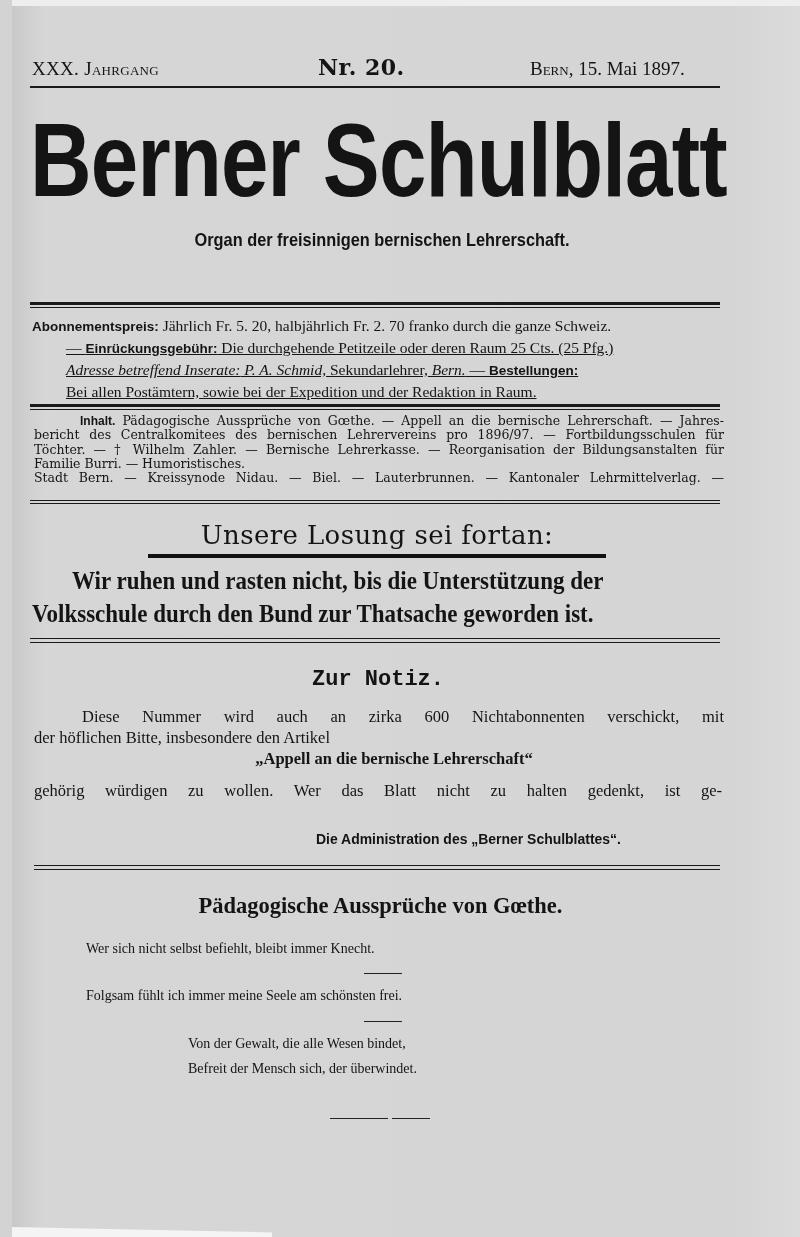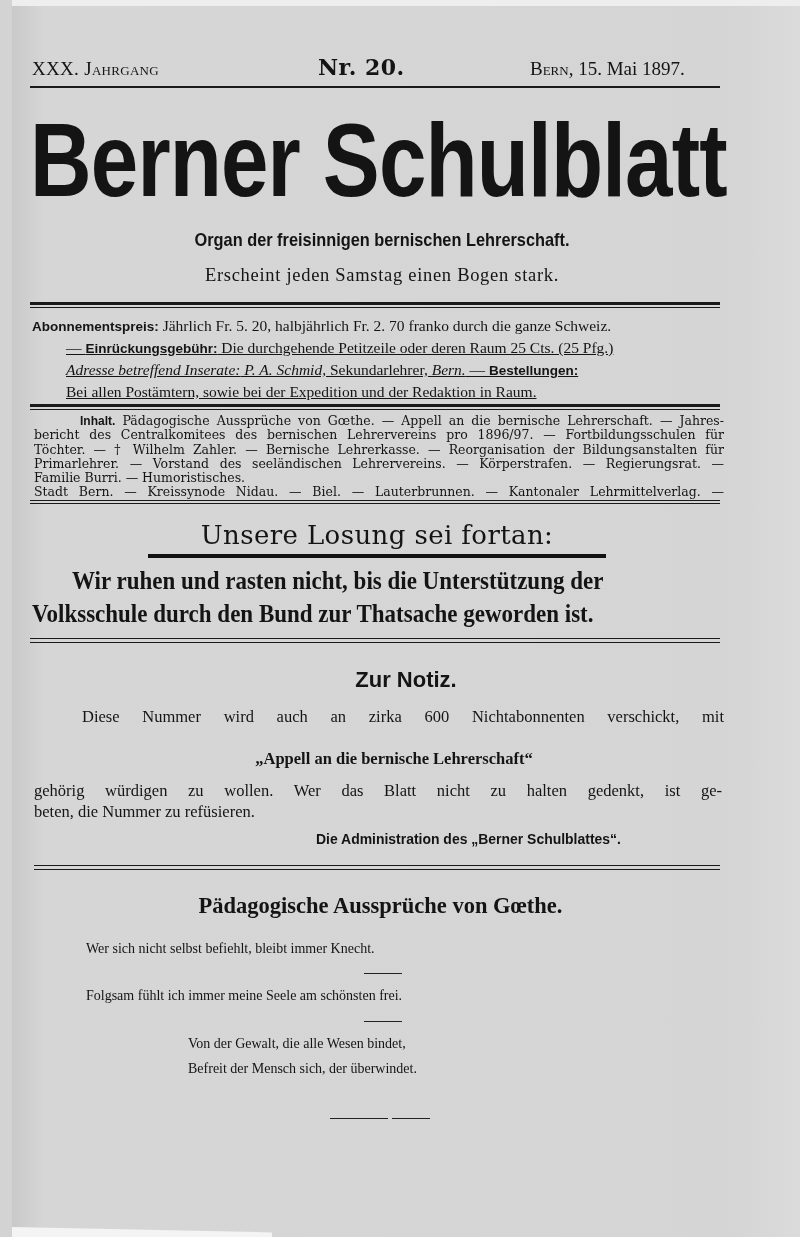--- a/index.html
+++ b/index.html
@@ -62,21 +62,21 @@
     .motto-h { left: 0; width: 730px; top: 520px; font-size: 26px; font-family: "DejaVu Serif", serif; letter-spacing: 0.4px; }
     .motto-bar { left: 136px; top: 554px; width: 458px; height: 4px; background: #111; }
     .motto-1, .motto-2 {
       font-family: "Liberation Serif", serif; font-weight: bold; font-size: 25px;
       white-space: nowrap; transform: scaleX(0.92); transform-origin: left top;
     }
     .motto-1 { left: 60px; top: 567px; }
     .motto-2 { left: 20px; top: 600px; }
 
     
-    .notiz-h { left: 0; width: 732px; top: 667px; font-size: 22px; font-weight: bold; font-family: Liberation Sans, sans-serif; margin-left: 28px; }
+    .notiz-h { left: 0; width: 732px; top: 667px; font-size: 22px; font-weight: bold; font-family: Liberation Mono, monospace; }
     .notiz { left: 22px; top: 707px; width: 690px; font-size: 16.5px; line-height: 20.6px; text-align: justify; }
     .notiz .l { display: block; white-space: nowrap; text-align-last: justify; }
     .notiz .ind { padding-left: 48px; }
     .notiz .left { text-align-last: left; }
     .appell { left: 0; width: 710px; top: 749px; font-size: 16.5px; font-weight: bold; padding-left: 27px; }
     .notiz2 { left: 22px; top: 780px; width: 688px; font-size: 16.5px; line-height: 21px; }
     .notiz2 .l { display:block; white-space: nowrap; text-align: justify; text-align-last: justify; }
     .notiz2 .left { text-align-last: left; }
     .admin { left: 304px; top: 830px; font-family: "Liberation Sans", sans-serif; font-weight: bold; font-size: 15.5px; white-space: nowrap; transform: scaleX(0.9); transform-origin: left top; }
 
@@ -98,21 +98,20 @@
   <div class="abs hdr-left">
     <span>XXX.</span>
     <span class="sc">Jahrgang</span>
   </div>
   <div class="abs hdr-mid">Nr. 20.</div>
   <div class="abs hdr-right"><span class="sc">Bern</span><span>, 15. Mai 1897.</span></div>
   <div class="rule" style="left:18px; top:86px; width:690px; height:1.5px;"></div>
 
   <div class="abs masthead">Berner Schulblatt</div>
   <div class="abs center subtitle1">Organ der freisinnigen bernischen Lehrerschaft.</div>
-  <div class="abs center subtitle2">Erscheint jeden Samstag einen Bogen stark.</div>
 
   <div class="rule" style="left:18px; top:302px; width:690px; height:3px;"></div>
   <div class="rule" style="left:18px; top:307px; width:690px; height:1px;"></div>
 
   <div class="abs sub">
     <div class="line">
       <span class="b">Abonnementspreis:</span><span> Jährlich Fr. 5. 20, halbjährlich Fr. 2. 70 franko durch die ganze Schweiz.</span>
     </div>
     <div class="line ind">
       <span>— </span><span class="b">Einrückungsgebühr:</span><span> Die durchgehende Petitzeile oder deren Raum 25 Cts. (25 Pfg.)</span>
@@ -123,44 +122,43 @@
     <div class="line ind">Bei allen Postämtern, sowie bei der Expedition und der Redaktion in Raum.</div>
   </div>
 
   <div class="rule" style="left:18px; top:404px; width:690px; height:3px;"></div>
   <div class="rule" style="left:18px; top:409px; width:690px; height:1px;"></div>
 
   <div class="abs inhalt">
     <span class="ln"><span class="lbl">Inhalt.</span><span> Pädagogische Aussprüche von Gœthe. — Appell an die bernische Lehrerschaft. — Jahres-</span></span>
     <span class="ln">bericht des Centralkomitees des bernischen Lehrervereins pro 1896/97. — Fortbildungsschulen für</span>
     <span class="ln">Töchter. — † Wilhelm Zahler. — Bernische Lehrerkasse. — Reorganisation der Bildungsanstalten für</span>
-    <span class="ln">Primarlehrer. — Vorstand des seeländischen Lehrervereins. — Körperstrafen. — Regierungsrat. —</span>
     <span class="ln last">Familie Burri. — Humoristisches.</span>
     <span class="ln">Stadt Bern. — Kreissynode Nidau. — Biel. — Lauterbrunnen. — Kantonaler Lehrmittelverlag. —</span>
   </div>
 
   <div class="rule" style="left:18px; top:500px; width:690px; height:1px;"></div>
   <div class="rule" style="left:18px; top:503px; width:690px; height:1px;"></div>
 
   <div class="abs center motto-h">Unsere Losung sei fortan:</div>
   <div class="abs motto-bar"></div>
   <div class="abs motto-1">Wir ruhen und rasten nicht, bis die Unterstützung der</div>
   <div class="abs motto-2">Volksschule durch den Bund zur Thatsache geworden ist.</div>
 
   <div class="rule" style="left:18px; top:638px; width:690px; height:1px;"></div>
   <div class="rule" style="left:18px; top:642px; width:690px; height:1px;"></div>
 
   <div class="abs center notiz-h">Zur Notiz.</div>
   <div class="abs notiz">
     <span class="l ind">Diese Nummer wird auch an zirka 600 Nichtabonnenten verschickt, mit</span>
+    <span class="l left">der höflichen Bitte, insbesondere den Artikel</span>
   </div>
   <div class="abs center appell">„Appell an die bernische Lehrerschaft“</div>
   <div class="abs notiz2">
     <span class="l">gehörig würdigen zu wollen. Wer das Blatt nicht zu halten gedenkt, ist ge-</span>
-    <span class="l left">beten, die Nummer zu refüsieren.</span>
   </div>
   <div class="abs admin">Die Administration des „Berner Schulblattes“.</div>
 
   <div class="rule" style="left:22px; top:865px; width:686px; height:1px;"></div>
   <div class="rule" style="left:22px; top:869px; width:686px; height:1px;"></div>
 
   <div class="abs center goethe-h">Pädagogische Aussprüche von Gœthe.</div>
   <div class="abs quote q1">Wer sich nicht selbst befiehlt, bleibt immer Knecht.</div>
   <div class="short" style="left:352px; top:973px; width:38px;"></div>
   <div class="abs quote q2">Folgsam fühlt ich immer meine Seele am schönsten frei.</div>

